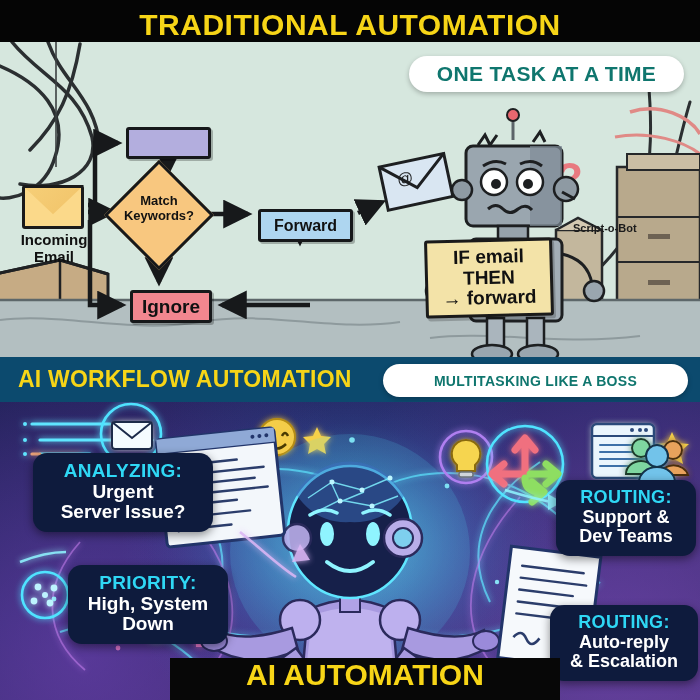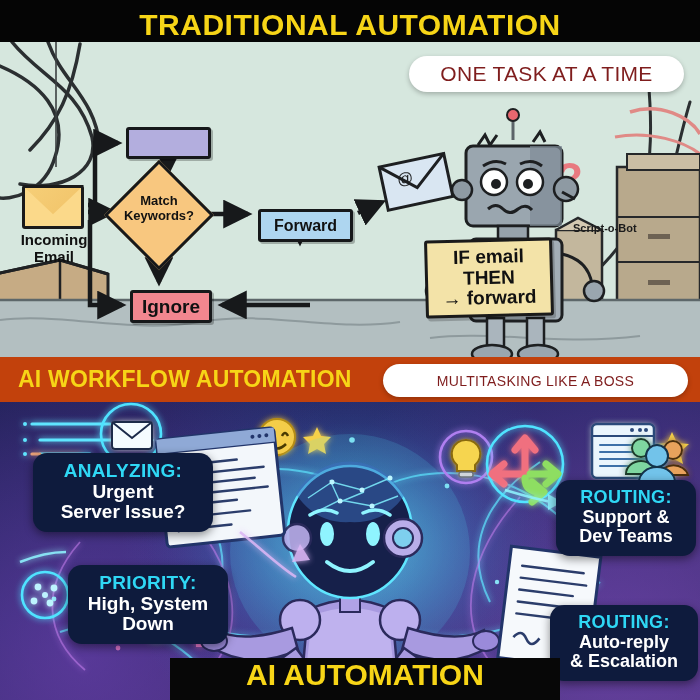--- a/index.html
+++ b/index.html
@@ -26,21 +26,21 @@
     background:#d6e7de; overflow:hidden;
   }
   .wall-cables { position:absolute; left:0; top:0; width:700px; height:315px; }
 
   
   .pill {
     position:absolute; background:#fff; border-radius:22px;
     display:flex; align-items:center; justify-content:center;
     box-shadow:0 2px 5px rgba(0,0,0,.25);
   }
-  .pill-text { font-weight:normal; color:#7f1d1d; letter-spacing:.3px; }
+  .pill-text { font-weight:bold; color:#0f766e; letter-spacing:.3px; }
   #one-task-pill { left:409px; top:14px; width:275px; height:36px; }
   #one-task-pill .pill-text { font-size:21px; }
 
   
   .node {
     position:absolute; border:3px solid #16181a; border-radius:3px;
     display:flex; align-items:center; justify-content:center; text-align:center;
     font-weight:bold; color:#111; box-shadow:2px 2px 0 rgba(0,0,0,.25);
   }
   #node-start { left:126px; top:85px; width:85px; height:32px; background:#b3aede; }
@@ -76,21 +76,21 @@
     display:flex; flex-direction:column; align-items:center; justify-content:center;
     font-size:19px; font-weight:bold; color:#111; line-height:1.08;
     transform:rotate(-1.5deg); box-shadow:2px 3px 0 rgba(0,0,0,.2);
   }
   .script-bot-label {
     position:absolute; left:573px; top:180px; font-size:11px; font-weight:bold; color:#1b1b1b;
   }
 
   
   .mid-banner {
-    position:absolute; left:0; top:357px; width:700px; height:45px; background:#c2410c;
+    position:absolute; left:0; top:357px; width:700px; height:45px; background:#0c4a6e;
   }
   .mid-banner-title {
     position:absolute; left:18px; top:9px; color:#f7d517; font-size:23px; font-weight:bold; letter-spacing:.2px;
   }
   #multitask-pill { left:383px; top:364px; width:305px; height:33px; }
   #multitask-pill .pill-text { font-size:14px; }
 
   
   .ai-scene {
     position:absolute; left:0; top:402px; width:700px; height:298px;

